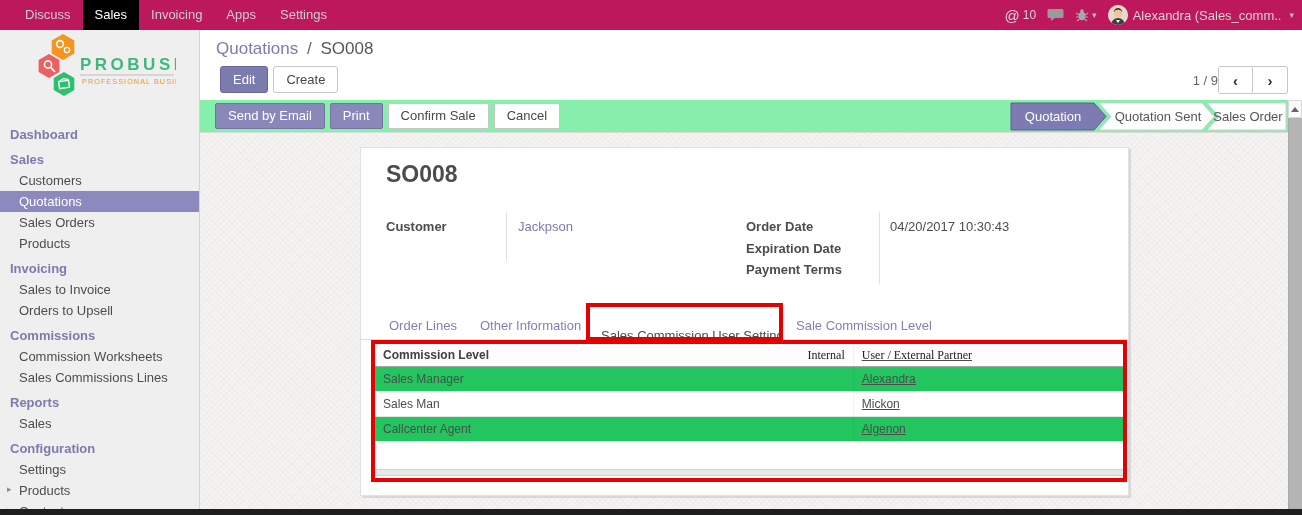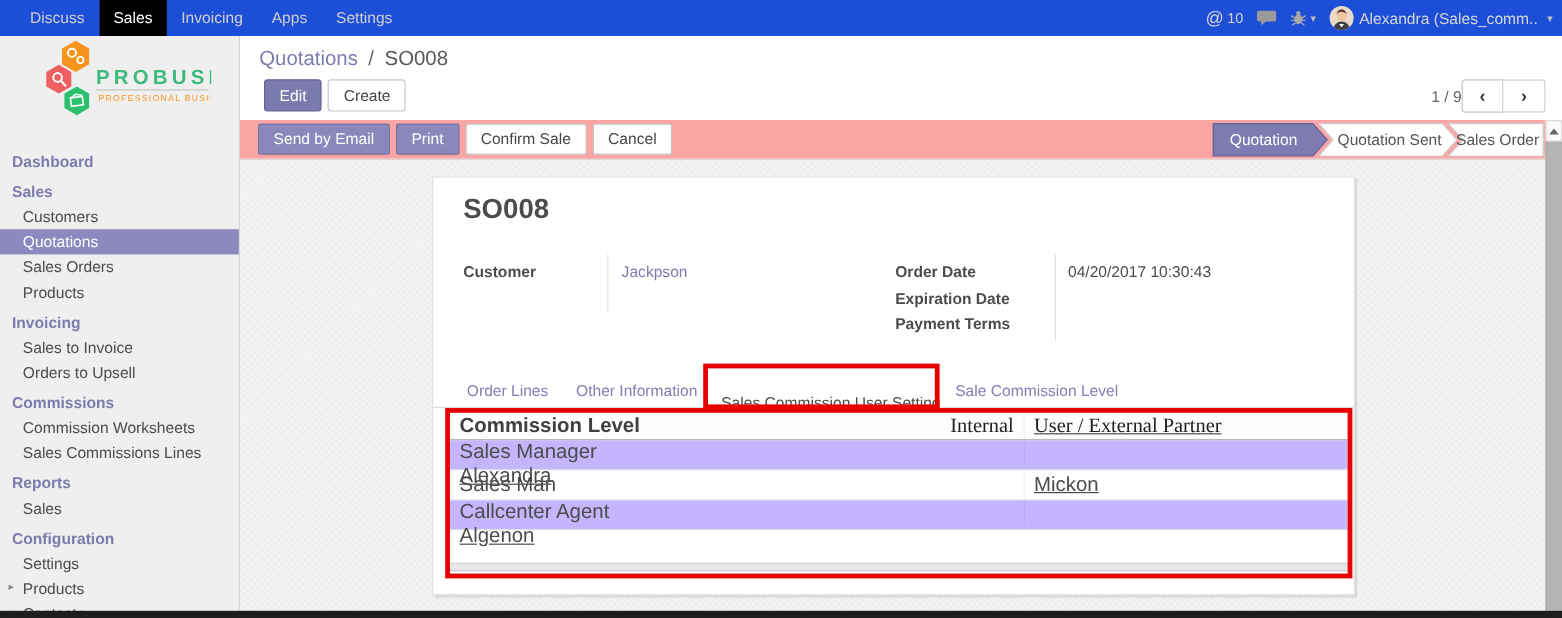--- a/index.html
+++ b/index.html
@@ -1,20 +1,20 @@
 <!DOCTYPE html>
 <html><head>
 <meta charset="utf-8">
 <style>
   * { margin:0; padding:0; box-sizing:border-box; }
   html,body { width:1302px; height:515px; overflow:hidden; }
   body { font-family:"Liberation Sans",sans-serif; font-size:13px; color:#4c4c4c; background:#fff; position:relative; }
 
   
-  .topbar { position:absolute; left:0; top:0; width:1302px; height:30px; background:#1d4ed8; display:flex; align-items:flex-end; z-index:40; }
+  .topbar { position:absolute; left:0; top:0; width:1302px; height:30px; background:#be185d; display:flex; align-items:flex-end; z-index:40; }
   .topbar .menus { display:flex; align-items:stretch; margin-left:13px; }
   .tmenu { color:#cfcfcf; line-height:30px; padding:0 12px; cursor:pointer; }
   .tmenu.active { background:#000; color:#fff; }
   .systray { position:absolute; right:8px; top:0; height:30px; display:flex; align-items:center; gap:11px; color:#c9c9c9; }
   .mention { display:flex; align-items:center; gap:3px; cursor:pointer; }
   .mention .at { font-size:15px; color:#d4d4d4; }
   .mention .cnt { font-size:12px; color:#d4d4d4; }
   .tb-icon { display:inline-flex; align-items:center; cursor:pointer; }
   .caret { font-size:9px; color:#bdbdbd; margin-left:3px; }
   .user { display:flex; align-items:center; gap:5px; cursor:pointer; color:#d6d6d6; }
@@ -43,21 +43,21 @@
   .cp-center { position:absolute; left:437px; top:36px; display:flex; gap:3px; }
   .cp-pager { position:absolute; right:14px; top:36px; display:flex; align-items:center; }
   .pager-val { color:#666; }
   .pager-btns { display:flex; }
   .pager-btn { width:35px; height:28px; background:#fff; border:1px solid #c7c7c7; display:flex; align-items:center; justify-content:center; font-size:15px; font-weight:bold; color:#333; cursor:pointer; }
   .pager-btn.prev { border-radius:3px 0 0 3px; }
   .pager-btn.next { border-radius:0 3px 3px 0; border-left:none; }
   .dd-caret { font-size:9px; color:#444; margin-left:4px; }
 
   
-  .statusrow { position:absolute; left:200px; top:100px; width:1088px; height:33px; background:#fca5a5; border-bottom:1px solid #dddada; z-index:5; }
+  .statusrow { position:absolute; left:200px; top:100px; width:1088px; height:33px; background:#86efac; border-bottom:1px solid #dddada; z-index:5; }
   .sr-buttons { position:absolute; left:15px; top:3px; display:flex; gap:5px; }
   .sr-buttons .btn { height:26px; line-height:24px; border-radius:2px; }
   .statusbar { position:absolute; right:0; top:2px; }
   .statusbar text { font-size:13px; font-family:"Liberation Sans",sans-serif; }
 
   
   .content { position:absolute; left:200px; top:133px; width:1088px; height:376px;
     background:
       repeating-linear-gradient(45deg, rgba(0,0,0,0.018) 0 1px, transparent 1px 4px),
       repeating-linear-gradient(-45deg, rgba(0,0,0,0.018) 0 1px, transparent 1px 4px),
@@ -74,29 +74,29 @@
   .g-right-label2 { position:absolute; left:385px; top:93px; }
   .g-right-label3 { position:absolute; left:385px; top:114px; }
   .g-right-sep { position:absolute; left:518px; top:64px; height:72px; border-left:1px solid #e0e0e0; }
   .g-right-val1 { position:absolute; left:529px; top:71px; }
 
   .tabsbar { position:absolute; left:0; top:162px; width:100%; height:30px; border-bottom:1px solid #ddd; }
   .tab { position:absolute; top:8px; color:#8280b5; cursor:pointer; white-space:nowrap; }
   .tab.active { color:#4c4c4c; }
   .tab1 { left:28px; } .tab2 { left:119px; } .tab3 { left:240px;margin-top:10px; } .tab4 { left:435px; }
 
-  .o-table { position:absolute; left:14px; top:196px; width:748px; font-size:17px; }
+  .o-table { position:absolute; left:14px; top:196px; width:748px; font-size:12px; }
   .trow { display:flex; width:100%; }
   .tcell1 { width:64%; padding:0 8px; border-right:1px solid rgba(0,0,0,0.05); display:flex; justify-content:space-between; align-items:center; }
   .tcell2 { width:36%; padding:0 8px; display:flex; align-items:center;text-decoration:underline; }
   .thead { height:23px; border-bottom:1px solid #a7a7a7; background:#fdfdfd; }
   .thead .c1-label { font-weight:bold; color:#404040; }
   .serif { font-family:"Liberation Serif",serif; color:#222; }
   .tbody-row { height:25px; border-bottom:1px solid #e6e6e6; color:#4c4c4c; }
-  .row-odd { background:#c4b5fd;flex-direction:column; }
+  .row-odd { background:#22c55e; }
   .row-even { background:#fff; }
   .tempty { height:24px; background:#fff; }
   .tfoot-strip { height:7px; background:#e8e8e8; border-top:1px solid #d2d2d2; border-bottom:1px solid #cfcfcf; margin-top:3px; }
 
   .ann { position:absolute; border:4px solid #e60000; background:transparent; pointer-events:none; z-index:30; }
   .ann-tab { left:225px; top:155px; width:197px; height:38px; }
   .ann-table { left:10px; top:192px; width:756px; height:142px; }
 
   
   .scrollbar { position:absolute; right:0; top:100px; width:14px; height:409px; background:#ededed; z-index:20; }

